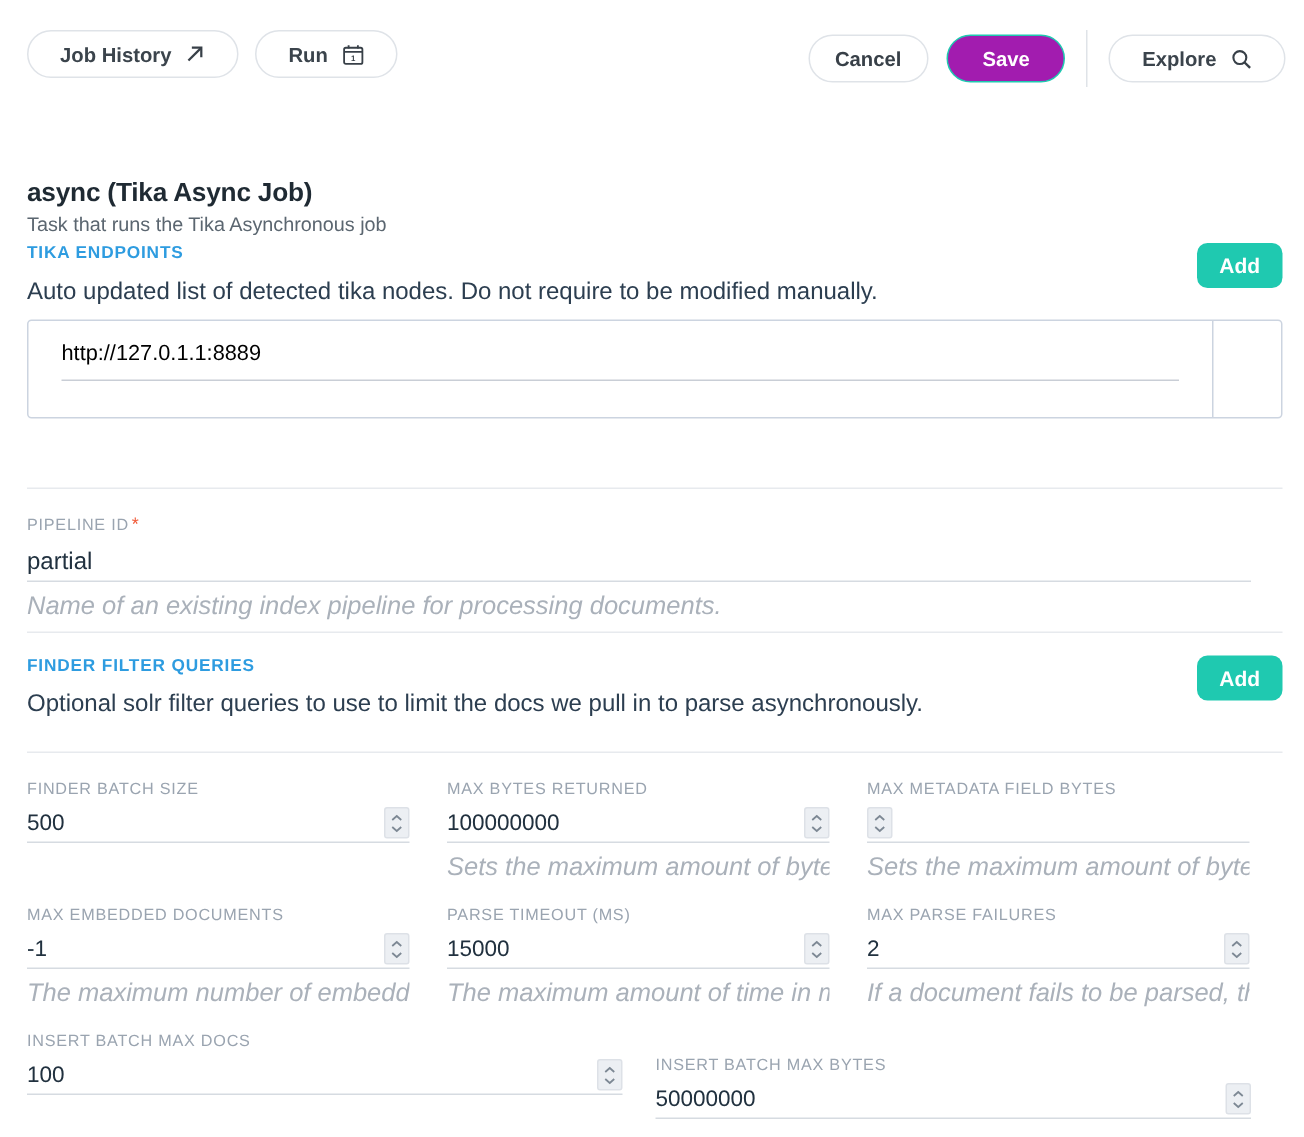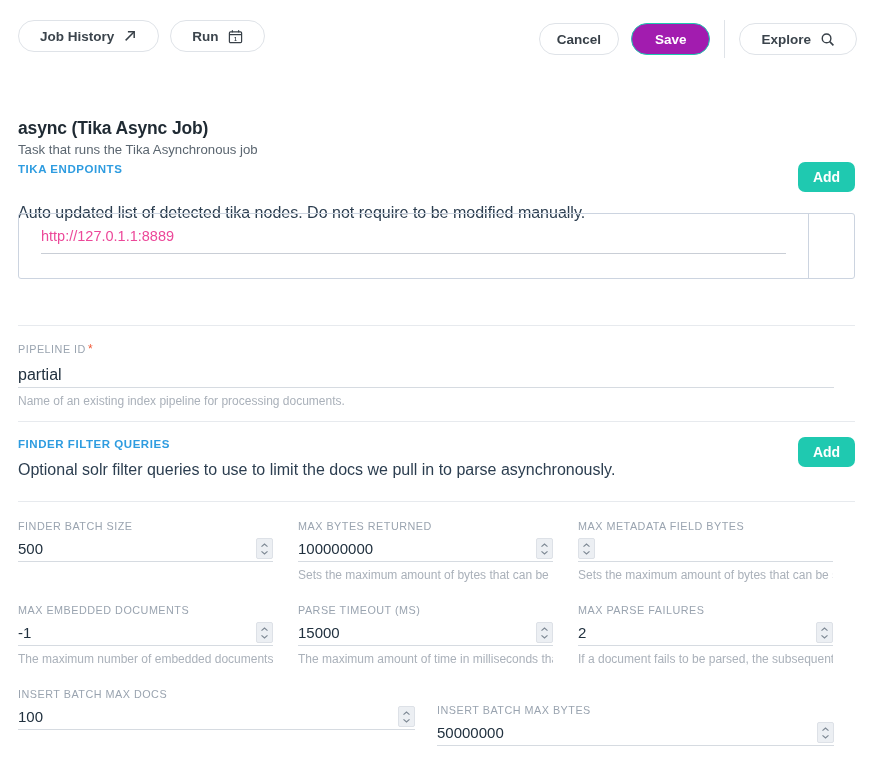--- a/index.html
+++ b/index.html
@@ -80,21 +80,21 @@
     position: absolute; left: 18px; top: 213px; right: 14px; height: 66px;
     border: 1px solid #ccd4e0; border-radius: 3px;
     display: flex;
   }
   .endpoint-main { flex: 1; position: relative; }
   .endpoint-side {
     width: 46px; border-left: 1px solid #ccd4e0;
   }
   .endpoint-input {
     position: absolute; left: 22px; right: 22px; top: 14px;
-    font-size: 14.5px; color: #ec4899;
+    font-size: 14.5px; color: #000000;
     padding-bottom: 9px;
     border-bottom: 1px solid #c9ced6;
   }
 
   
   .field { position: absolute; }
   .field-label {
     font-size: 10.8px; color: #9aa4b0; letter-spacing: 0.5px;
     text-transform: uppercase;
     white-space: nowrap;
@@ -107,21 +107,21 @@
     display: flex; align-items: flex-end;
   }
   .field-value {
     font-size: 15px; color: #21313f; line-height: 19px;
     padding-bottom: 3px;
     flex: 1;
     white-space: nowrap; overflow: hidden;
   }
   .field-value.lg { font-size: 16px; }
   .field-help {
-    font-size: 12px; color: #aab1ba; 
+    font-size: 17px; color: #aab1ba; font-style: italic;
     margin-top: 6px;
     white-space: nowrap; overflow: hidden; text-overflow: clip;
   }
 
   
   .stepper {
     width: 17px; height: 21px;
     background: #eceff3; border: 1px solid #dde1e7; border-radius: 2px;
     display: flex; flex-direction: column; align-items: center;
     justify-content: center; gap: 2px;
@@ -184,21 +184,21 @@
   </div>
 
   <div class="titleblock">
     <div class="title">async (Tika Async Job)</div>
     <div class="subtitle">Task that runs the Tika Asynchronous job</div>
   </div>
 
   <div style="position:absolute;left:18px;top:163px;">
     <div class="section-label">TIKA ENDPOINTS</div>
   </div>
-  <div style="position:absolute;left:18px;top:204px;">Auto updated list of detected tika nodes. Do not require to be modified manually.</div>
+  <div style="position:absolute;left:18px;top:186px;">Auto updated list of detected tika nodes. Do not require to be modified manually.</div>
   <div class="add-btn" style="top:162px;">Add</div>
 
   <div class="endpoint-card">
     <div class="endpoint-main">
       <div class="endpoint-input">http://127.0.1.1:8889</div>
     </div>
     <div class="endpoint-side"></div>
   </div>
 
   <div class="hr" style="top:325px;"></div>

